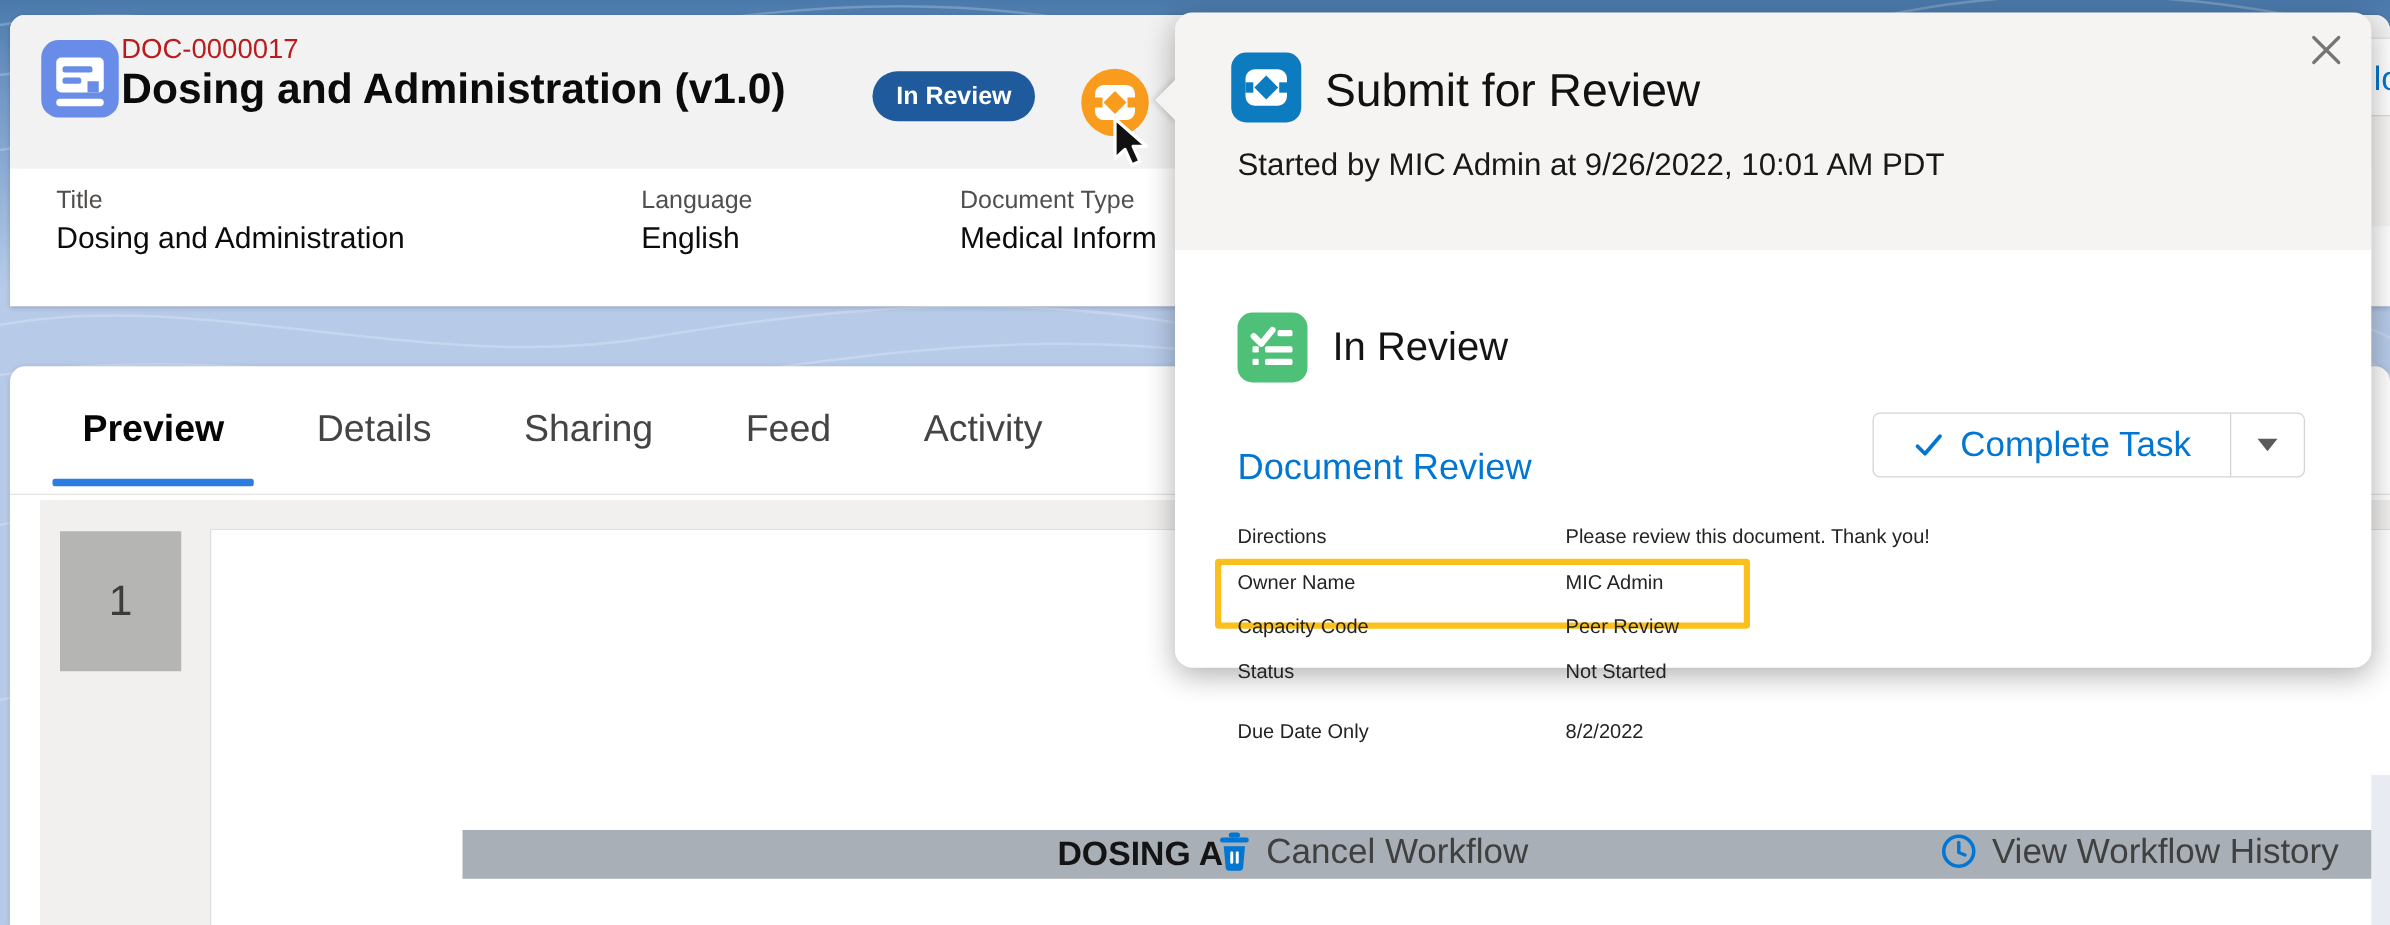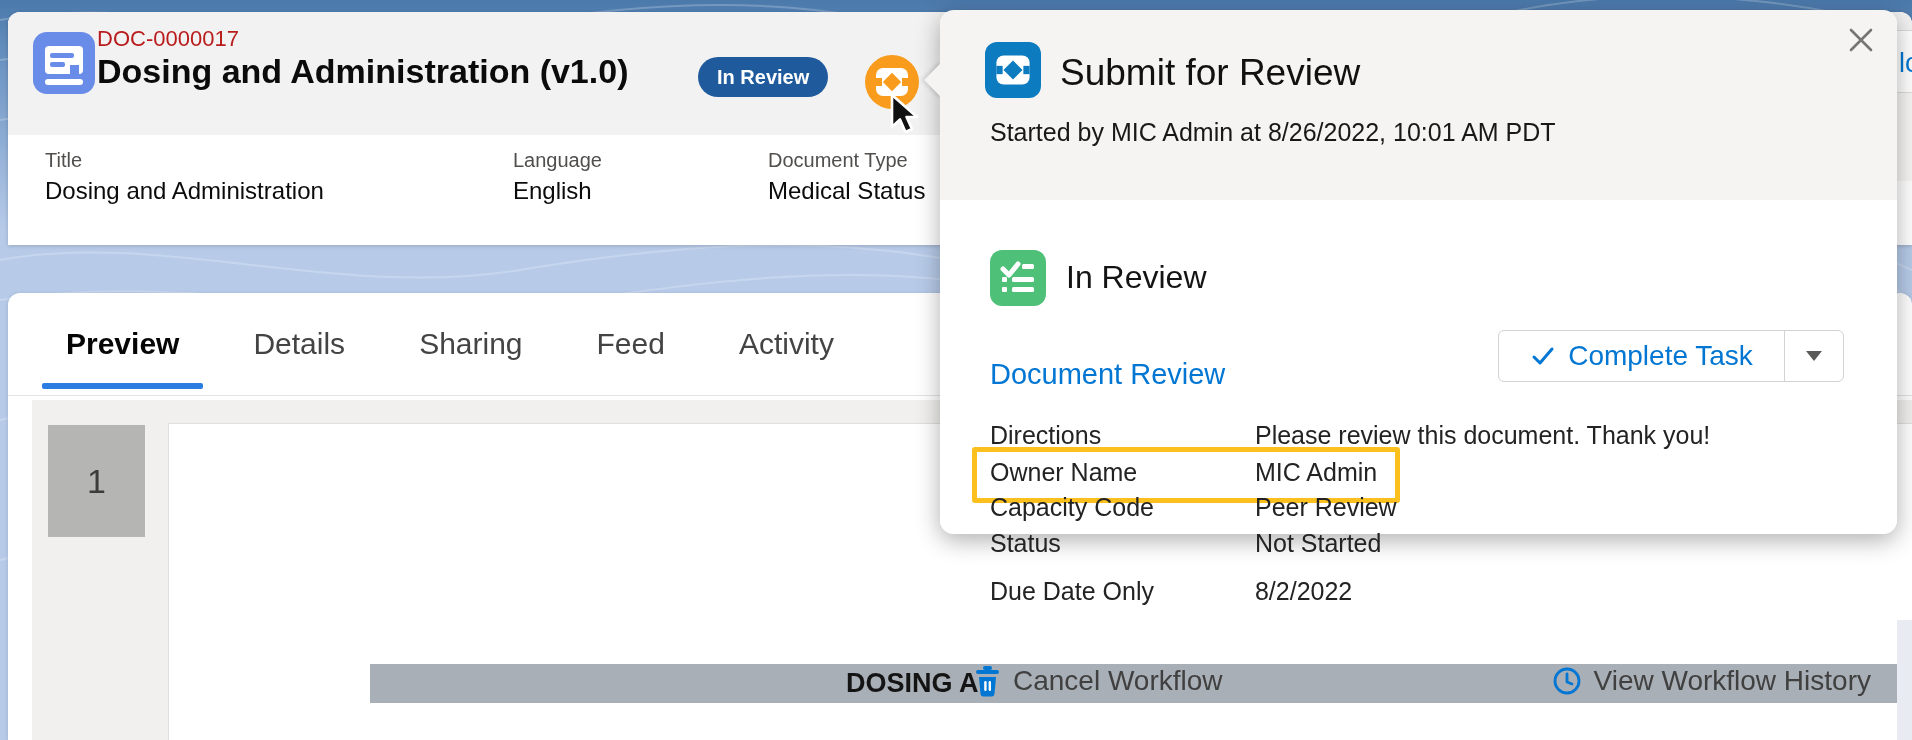--- a/index.html
+++ b/index.html
@@ -55,21 +55,21 @@
   .pop-started{position:absolute;left:50px;top:108px;font-size:25px;color:#181818;}
   .pop-close{position:absolute;right:18px;top:12px;width:36px;height:36px;display:flex;align-items:center;justify-content:center;cursor:pointer;}
   .pop-body{position:absolute;left:0;top:190px;right:0;bottom:0;background:#fff;border-radius:0 0 14px 14px;}
   .stage-icon{position:absolute;left:50px;top:50px;width:56px;height:56px;border-radius:12px;background:#4ec078;}
   .stage-name{position:absolute;left:126px;top:59px;font-size:32px;color:#141414;}
   .task-link{position:absolute;left:50px;top:158px;font-size:29px;font-weight:500;color:#0176d3;cursor:pointer;}
   .btn{position:absolute;left:558px;top:130px;width:346px;height:52px;border:1px solid #d4d3d2;border-radius:6px;
     background:#fff;box-sizing:border-box;display:flex;}
   .btn-main{flex:1;display:flex;align-items:center;justify-content:center;gap:12px;font-size:28px;color:#0176d3;cursor:pointer;}
   .btn-arrow{width:58px;border-left:1px solid #d4d3d2;display:flex;align-items:center;justify-content:center;cursor:pointer;}
-  .drow{position:absolute;left:50px;height:30px;font-size:25px;color:#232323;white-space:nowrap;}
+  .drow{position:absolute;left:50px;height:30px;font-size:16px;color:#232323;white-space:nowrap;}
   .dlabel{display:inline-block;width:258px;}
   .d0{top:221px;} .d1{top:258px;} .d2{top:293px;} .d3{top:329px;} .d4{top:365px;margin-top:12px;}
   .hl-box{position:absolute;left:32px;top:247px;width:418px;height:46px;border:5px solid #fcc01e;border-radius:3px;}
   .pop-footer-link{position:absolute;top:465px;display:flex;align-items:center;gap:12px;
     font-size:28px;font-weight:500;color:#404040;cursor:pointer;}
   .pf-cancel{left:34px;} .pf-history{right:26px;}
   
   .cursor{position:absolute;left:888px;top:93px;z-index:30;pointer-events:none;}
   svg{display:block;}
 </style>
@@ -119,21 +119,21 @@
       <div class="fcol fc0">
         <div class="flabel">Title</div>
         <div class="fvalue">Dosing and Administration</div>
       </div>
       <div class="fcol fc1">
         <div class="flabel">Language</div>
         <div class="fvalue">English</div>
       </div>
       <div class="fcol fc2">
         <div class="flabel">Document Type</div>
-        <div class="fvalue">Medical Status</div>
+        <div class="fvalue">Medical Inform</div>
       </div>
     </div>
   </div>
 
   <div class="tcard">
     <div class="tabs">
       <div class="tab active">Preview</div>
       <div class="tab">Details</div>
       <div class="tab">Sharing</div>
       <div class="tab">Feed</div>
@@ -160,21 +160,21 @@
     <div class="pop-head">
       <div class="pop-icon">
         <svg width="56" height="56" viewBox="0 0 54 54">
           <rect x="11" y="13" width="32" height="28" rx="7" fill="#fff"></rect>
           <rect x="11" y="23" width="6" height="8" fill="#0c7bbf"></rect>
           <rect x="37" y="23" width="6" height="8" fill="#0c7bbf"></rect>
           <rect x="20.5" y="20.5" width="13" height="13" fill="#0c7bbf" transform="rotate(45 27 27)"></rect>
         </svg>
       </div>
       <div class="pop-title">Submit for Review</div>
-      <div class="pop-started">Started by MIC Admin at 8/26/2022, 10:01 AM PDT</div>
+      <div class="pop-started">Started by MIC Admin at 9/26/2022, 10:01 AM PDT</div>
       <div class="pop-close">
         <svg width="28" height="28" viewBox="0 0 28 28">
           <path d="M4,4 L24,24 M24,4 L4,24" stroke="#757575" stroke-width="2.6" stroke-linecap="round"></path>
         </svg>
       </div>
     </div>
     <div class="pop-body">
       <div class="stage-icon">
         <svg width="56" height="56" viewBox="0 0 56 56">
           <path d="M13,19 l6,6 l9,-11" stroke="#fff" stroke-width="5" fill="none" stroke-linecap="round" stroke-linejoin="round"></path>

